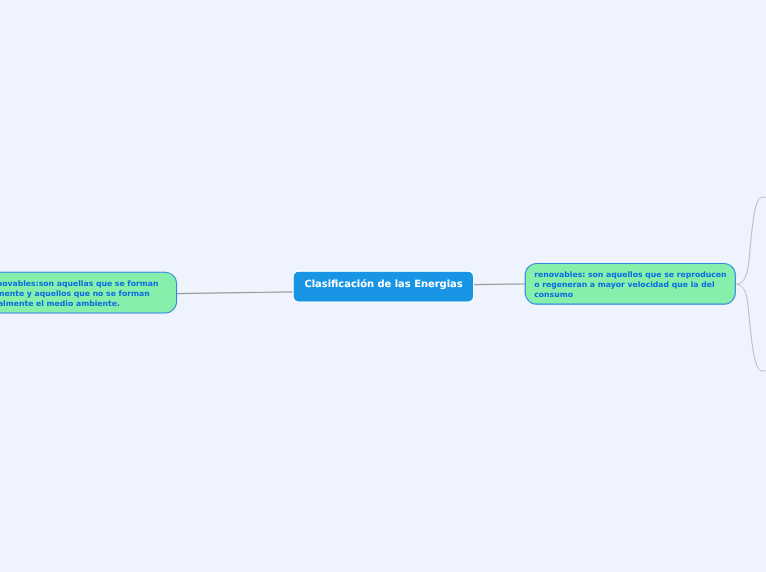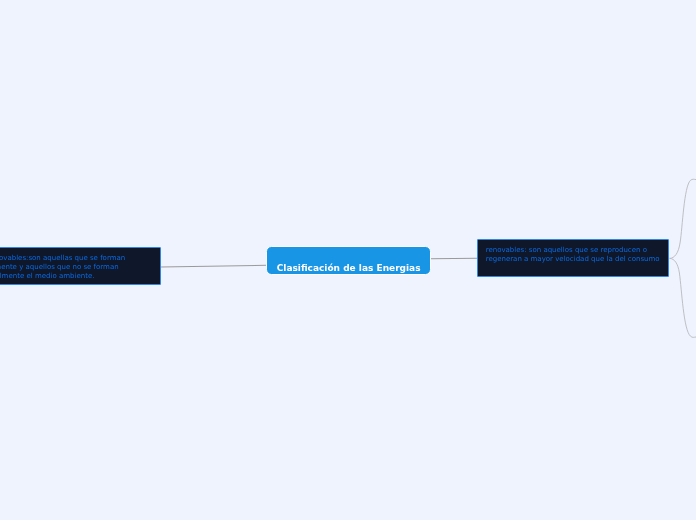--- a/index.html
+++ b/index.html
@@ -5,25 +5,25 @@
 <style>
   html,body{margin:0;padding:0;}
   body{width:696px;height:520px;overflow:hidden;background:#eff3fd;
        font-family:"DejaVu Sans",sans-serif;-webkit-font-smoothing:antialiased;}
   #canvas{position:relative;width:696px;height:520px;}
   svg.links{position:absolute;left:0;top:0;width:696px;height:520px;overflow:visible;}
   .node{position:absolute;box-sizing:border-box;}
 
   .root{background:#1995e5;border:1.6px solid #ffffff;border-radius:5.5px;
         color:#ffffff;font-weight:bold;font-size:9px;line-height:11px;
-        display:flex;align-items:flex-end;justify-content:center;white-space:nowrap;
+        display:flex;align-items:flex-start;justify-content:center;white-space:nowrap;
         padding-top:7px;}
 
-  .leaf{background:#0f172a;border:1.1px solid #3285e8;border-radius:1px;
-        color:#0a6ae1;font-weight:normal;font-size:7px;line-height:8.55px;}
+  .leaf{background:#86efac;border:1.1px solid #3285e8;border-radius:11px;
+        color:#0a6ae1;font-weight:bold;font-size:7px;line-height:8.55px;}
   .leaf .txt{padding:6.0px 7.6px 0 7.6px;}
 </style>
 </head>
 <body>
 
 <div id="canvas">
 
   <svg class="links" viewBox="0 0 696 520">
     <path d="M160.6 267.0 L267 265.3" stroke="#9a9a9a" stroke-width="1.05" fill="none"></path>
     <path d="M430 258.7 L477.5 258.2" stroke="#9a9a9a" stroke-width="1.05" fill="none"></path>

